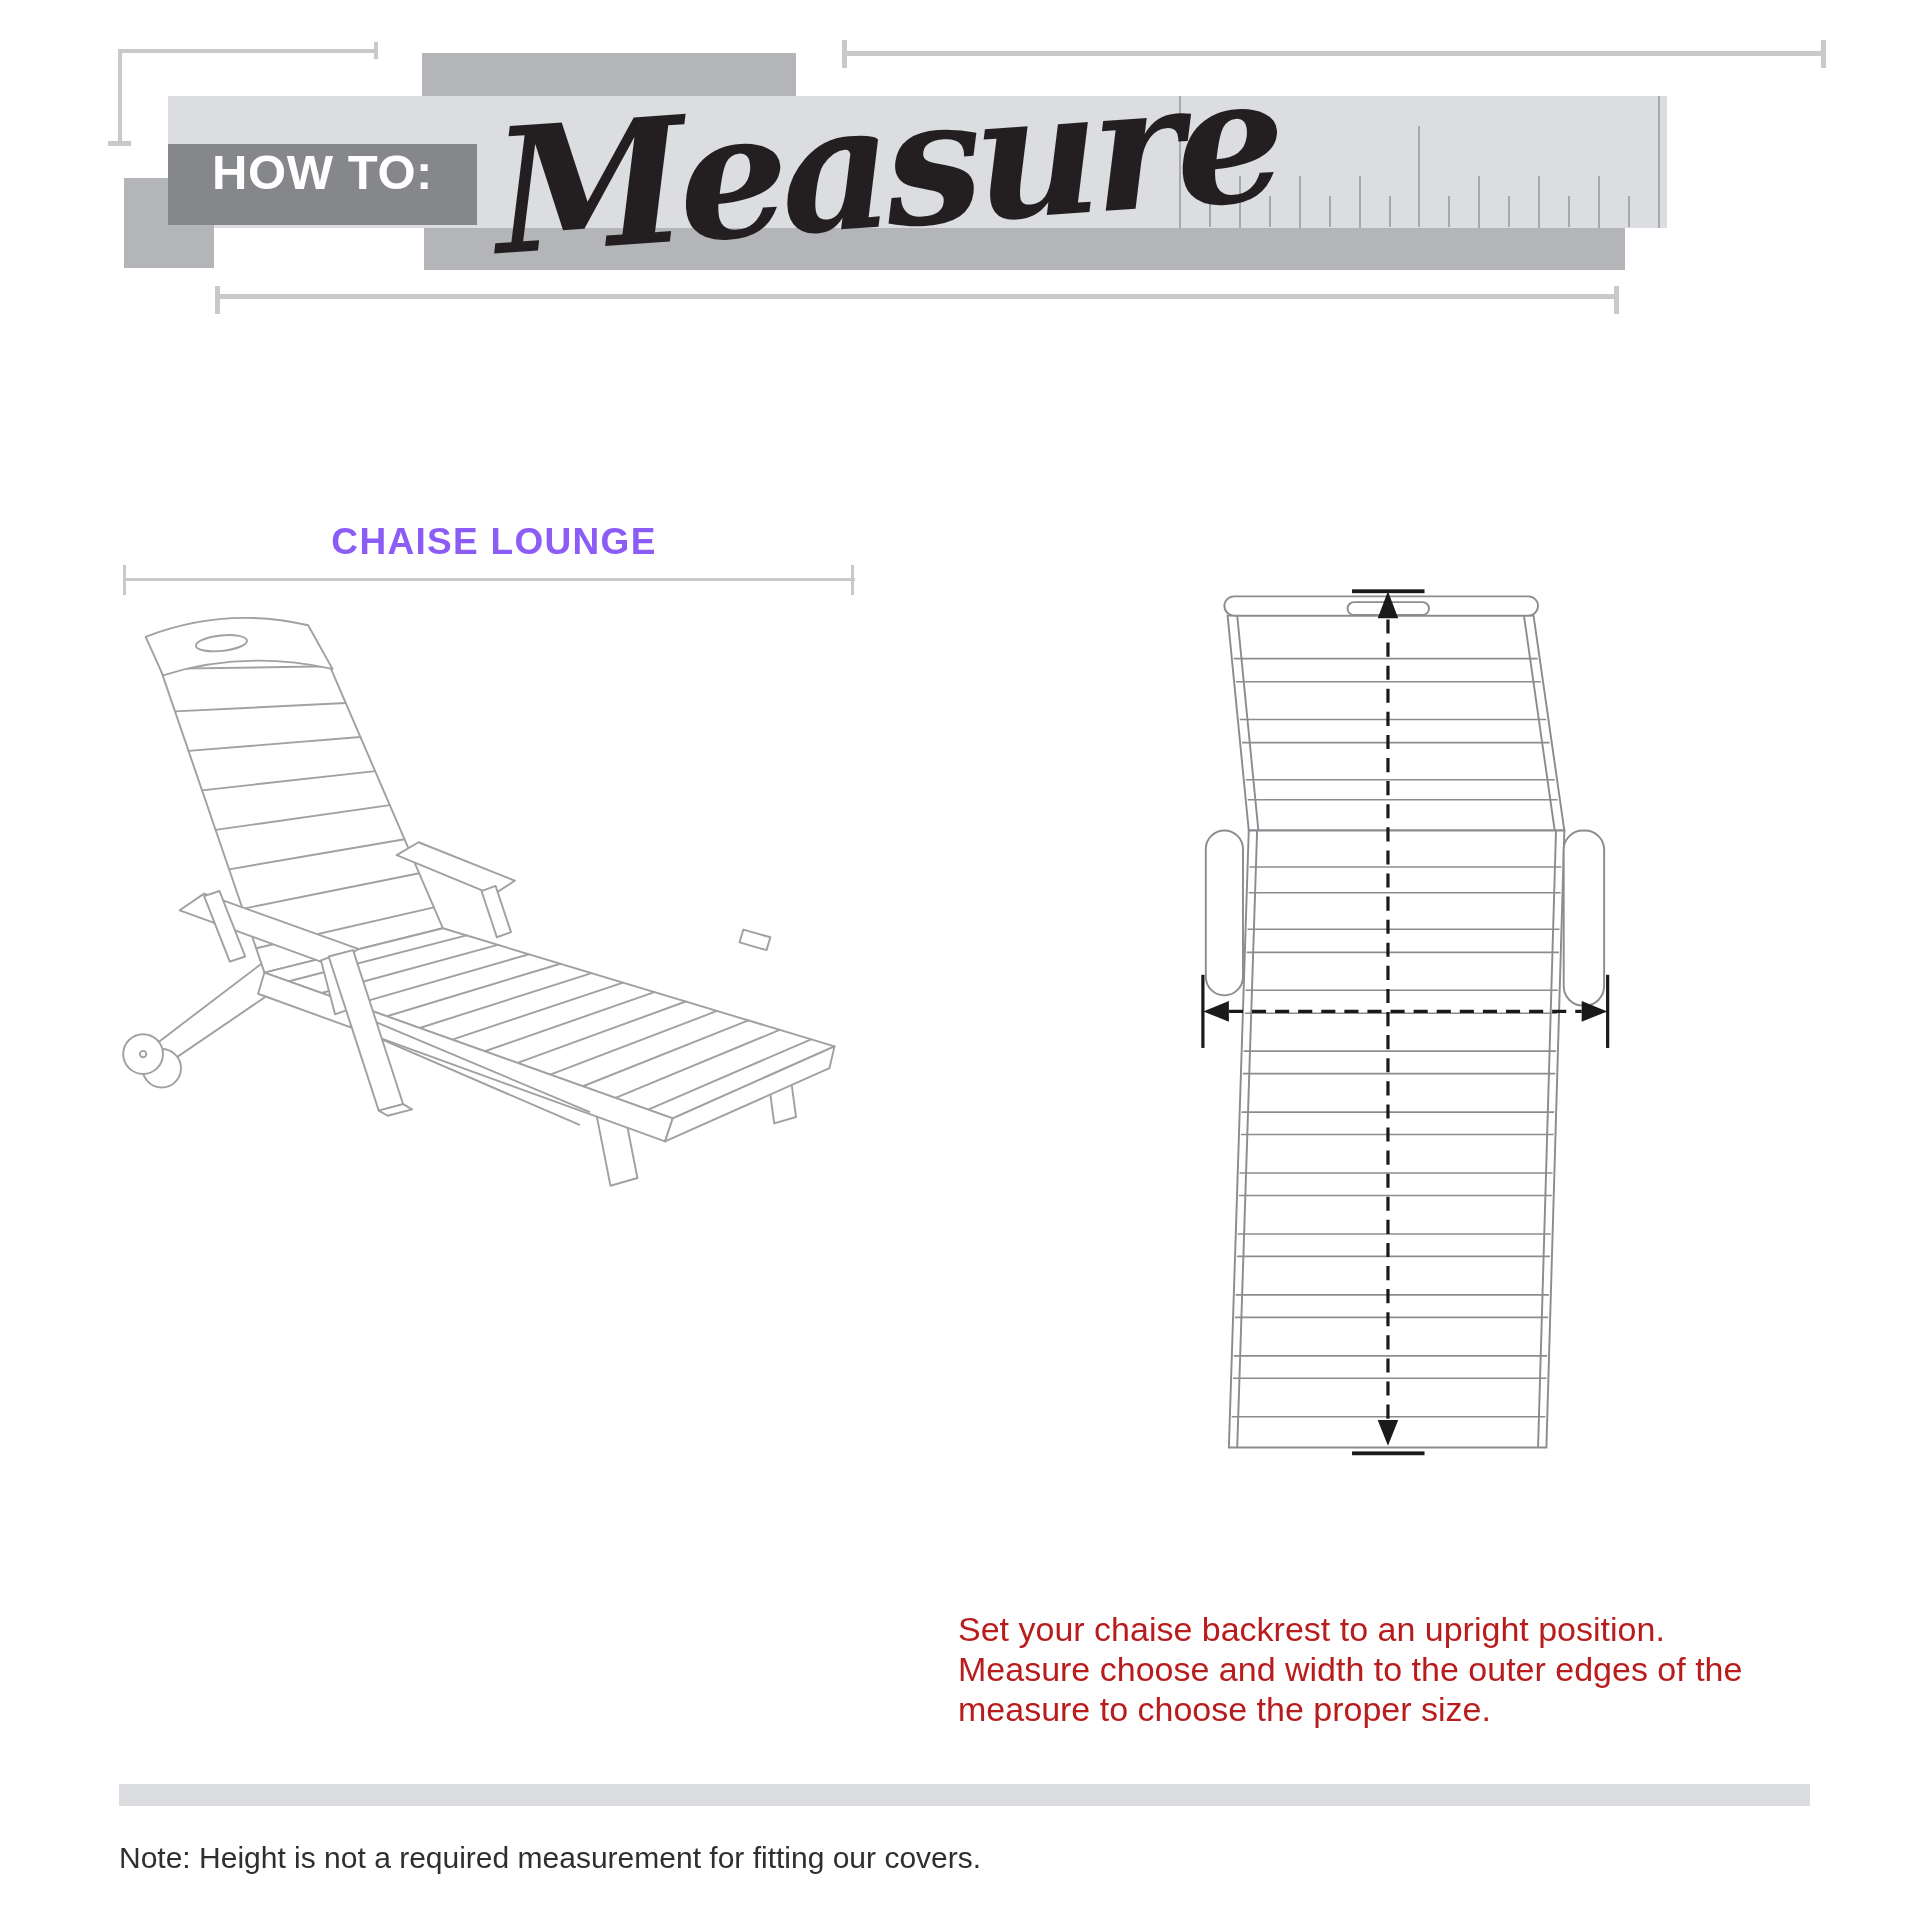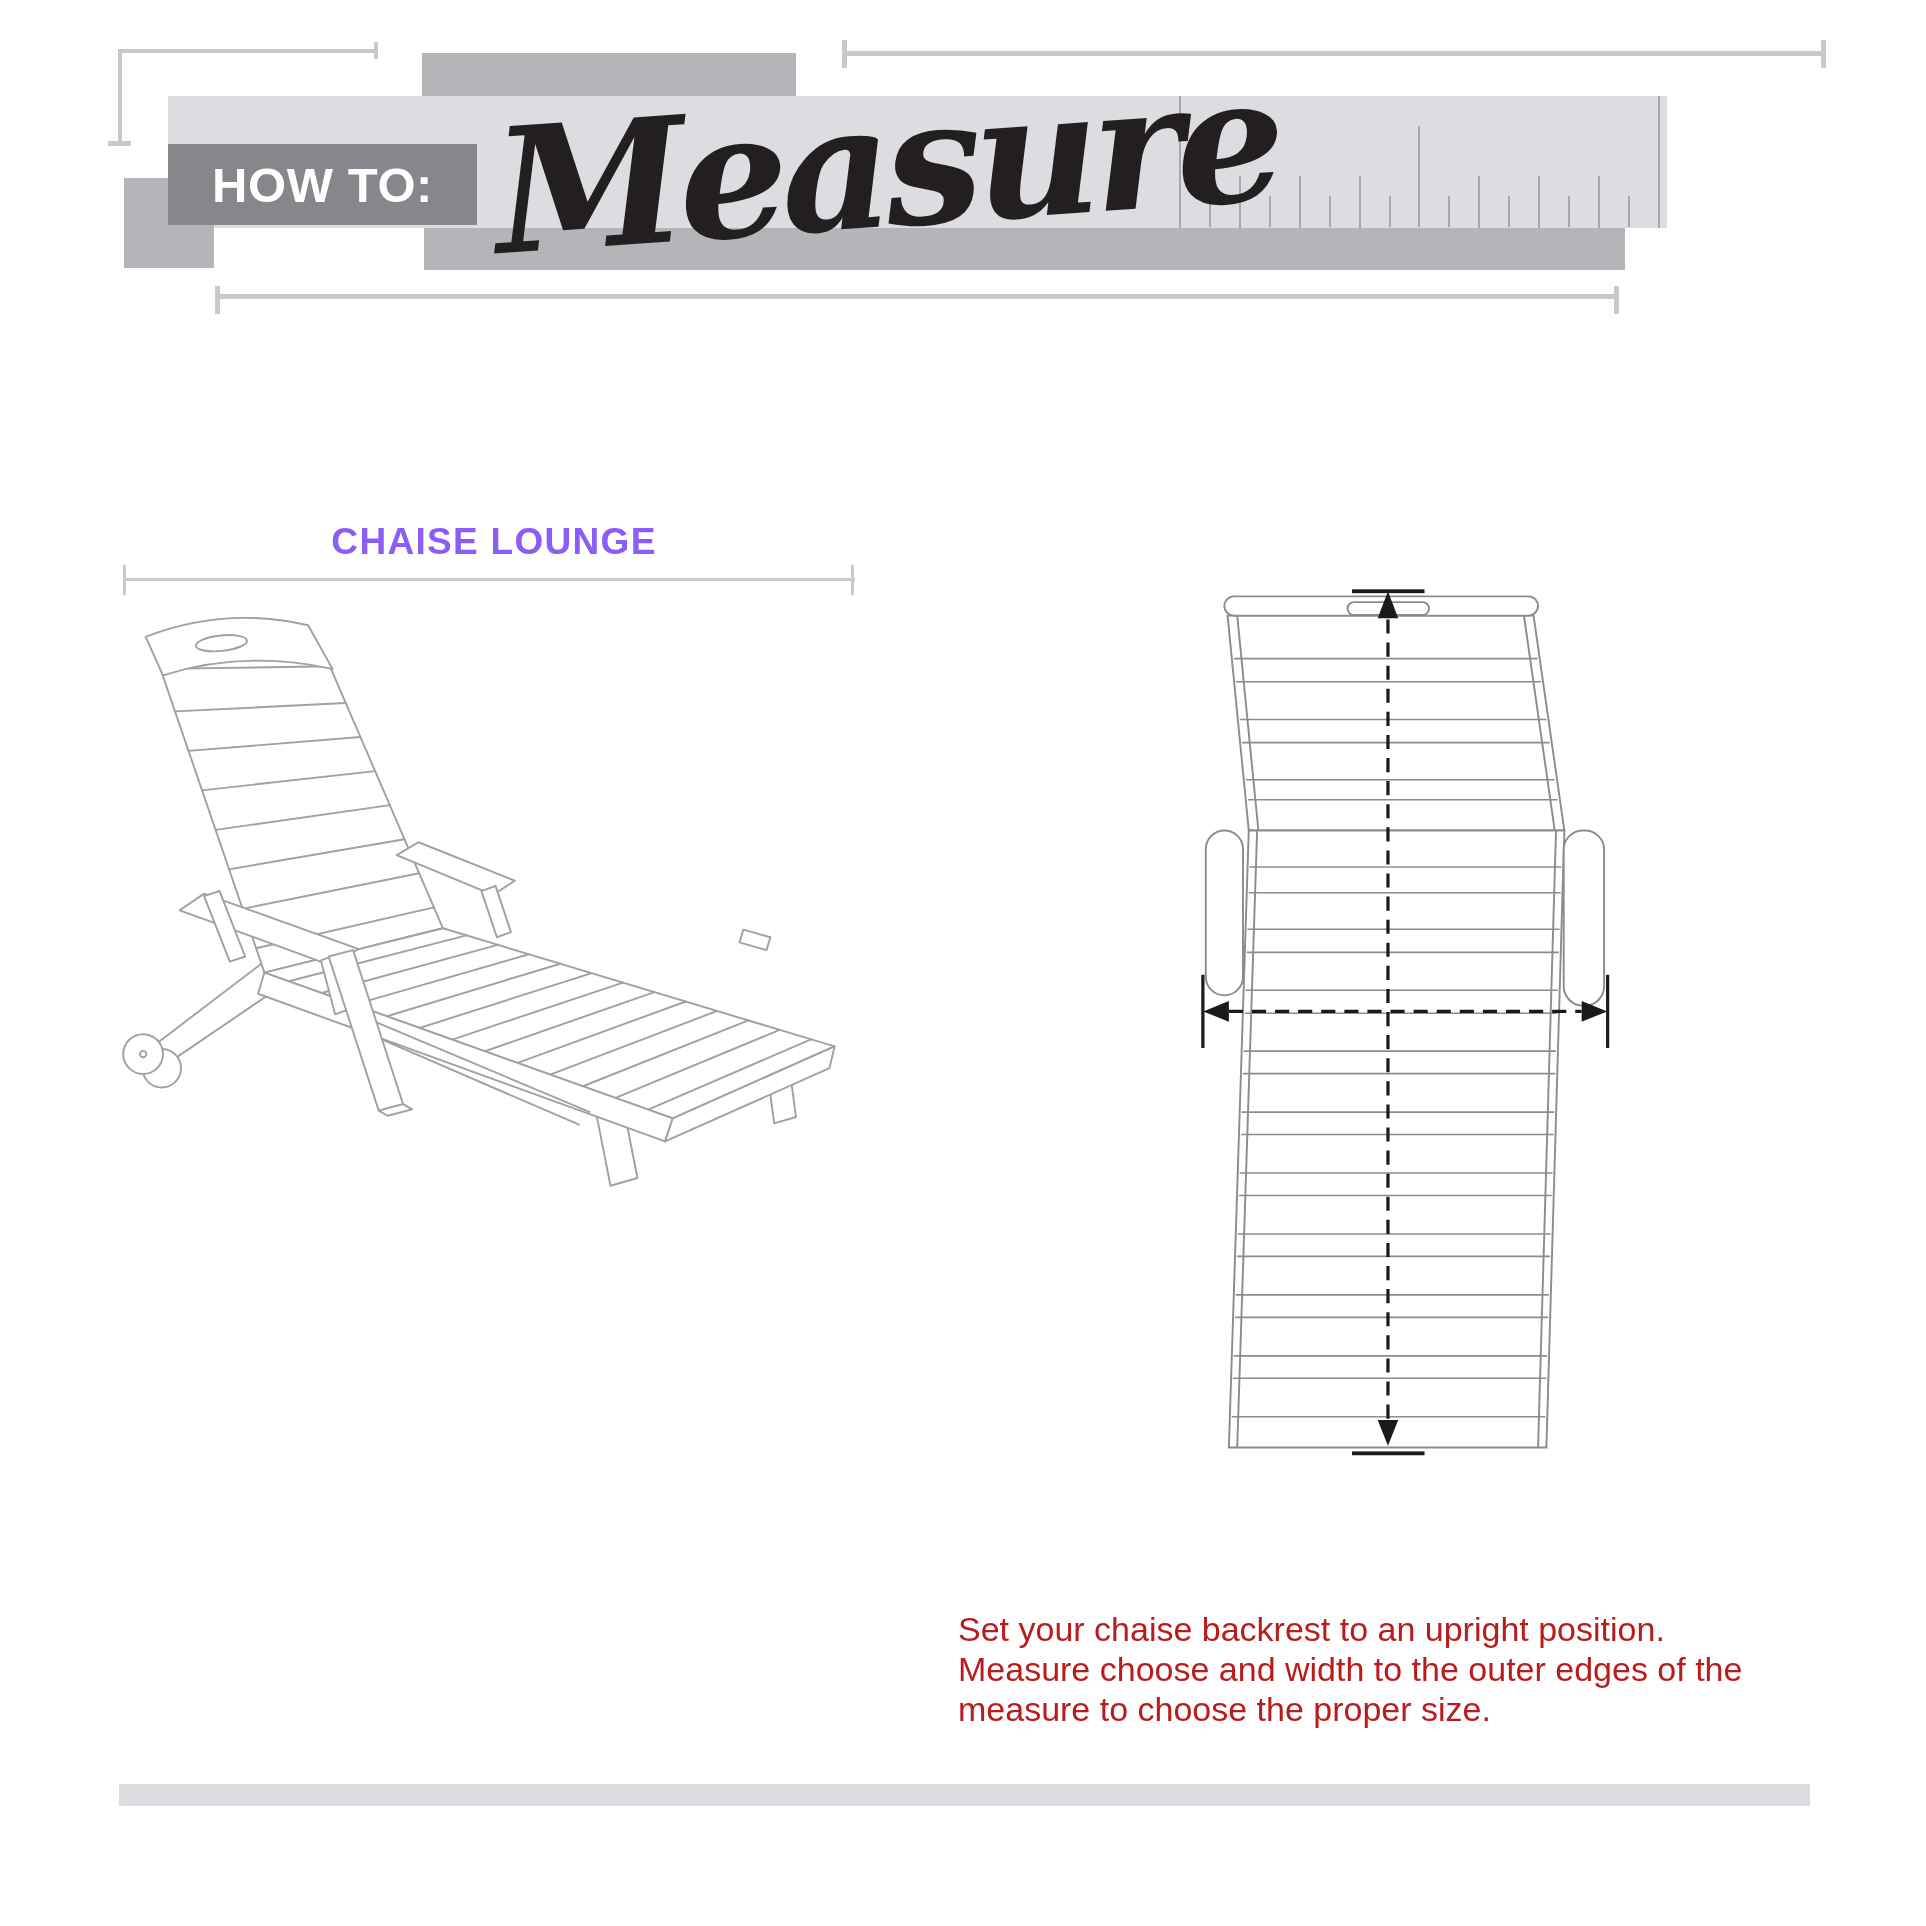--- a/index.html
+++ b/index.html
@@ -5,21 +5,21 @@
   html,body{margin:0;padding:0;background:#ffffff;}
   body{font-family:"Liberation Sans",sans-serif;}
   #stage{position:relative;width:1926px;height:1926px;background:#fff;overflow:hidden;}
   .abs{position:absolute;}
   
   .block-a{left:422px;top:53px;width:374px;height:43px;background:#b3b5b8;}
   .band-light{left:168px;top:96px;width:1499px;height:132px;background:#dcdde0;}
   .band-mid{left:424px;top:228px;width:1201px;height:42px;background:#b3b5b8;}
   .block-b{left:124px;top:178px;width:90px;height:90px;background:#b3b5b8;}
   .box-howto{left:168px;top:144px;width:309px;height:81px;background:#85878a;
-             display:flex;align-items:center;justify-content:center;}
+             display:flex;justify-content:center;}
   .box-howto span{color:#ffffff;font-weight:bold;font-size:49px;letter-spacing:0.6px;}
   .title-script{left:494px;top:82px;width:700px;text-align:center;
                 font-family:"DejaVu Serif",serif;font-style:italic;font-weight:bold;
                 font-size:173px;line-height:1;color:#231f20;letter-spacing:-7.7px;
                 transform:rotate(-4deg);z-index:5;}
   
   .lt{background:#c7c9cb;}
   
   .tick{position:absolute;width:1.9px;background:#a6a8ab;}
   .tick.full{top:96px;height:132px;}
@@ -227,15 +227,16 @@
     </g>
   </svg>
 
   <div class="abs para">
     <div>Set your chaise backrest to an upright position.</div>
     <div>Measure choose and width to the outer edges of the</div>
     <div>measure to choose the proper size.</div>
   </div>
 
   <div class="abs bottom-bar"></div>
+  <div class="abs footnote">Note: Height is not a required measurement for fitting our covers.</div>
 
 </div>
 
 
 </body></html>

